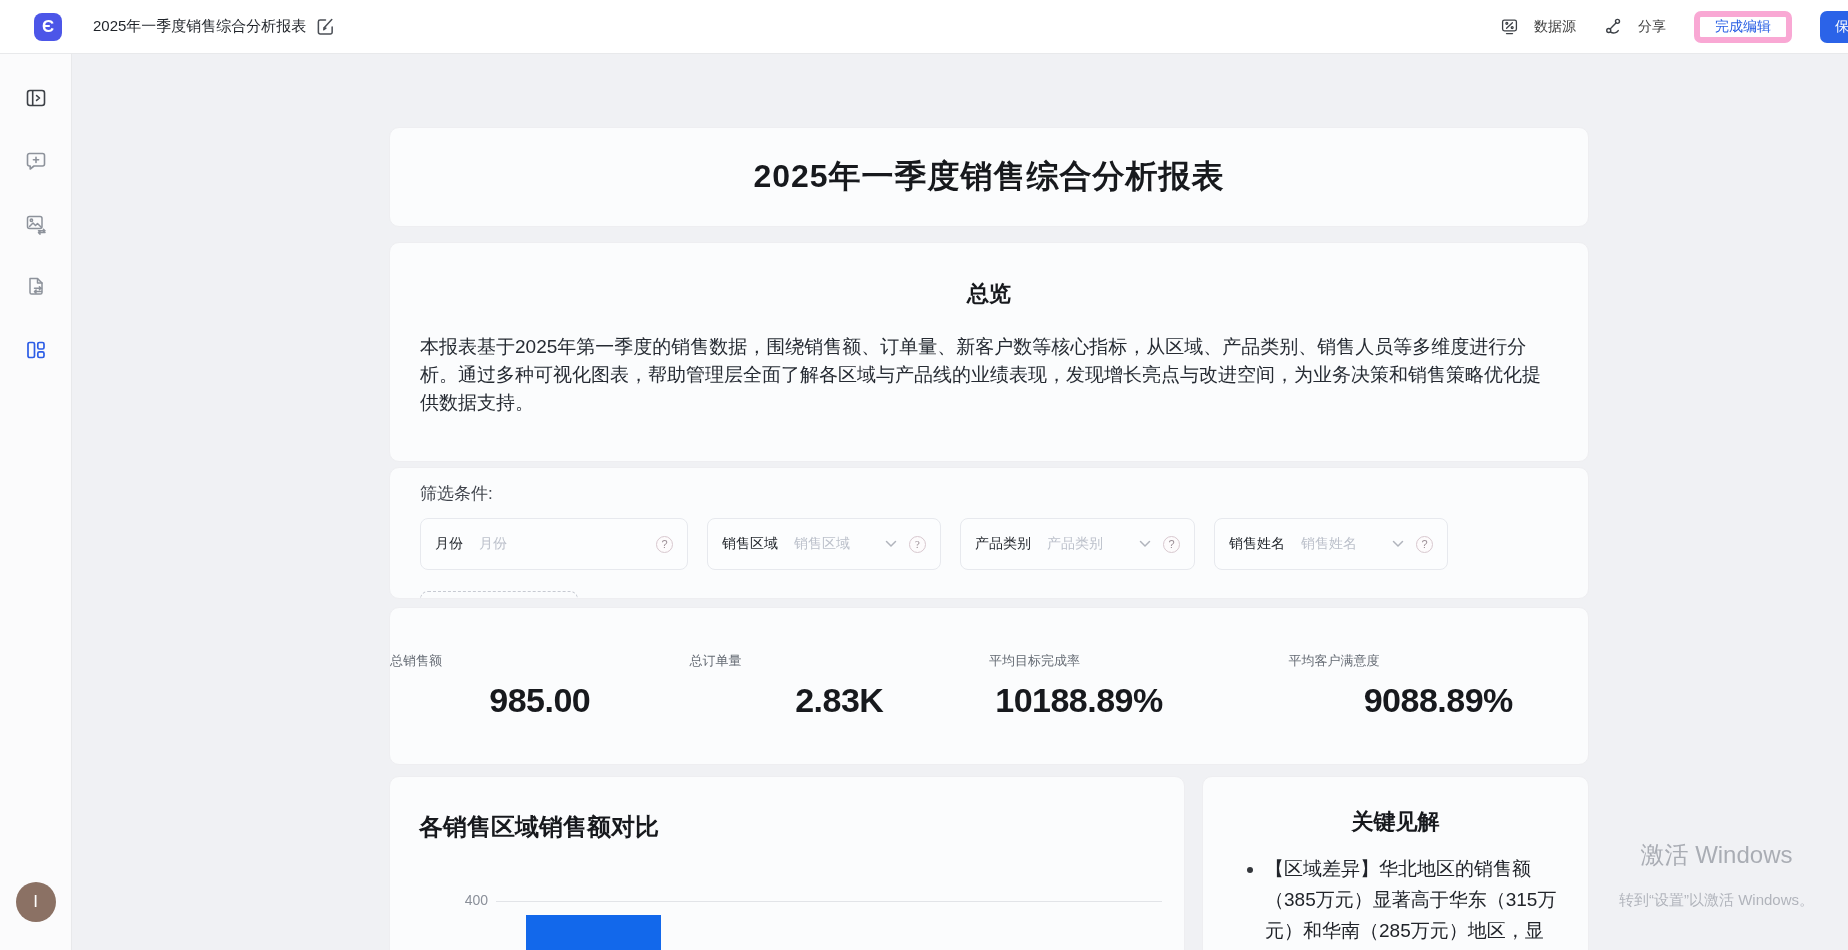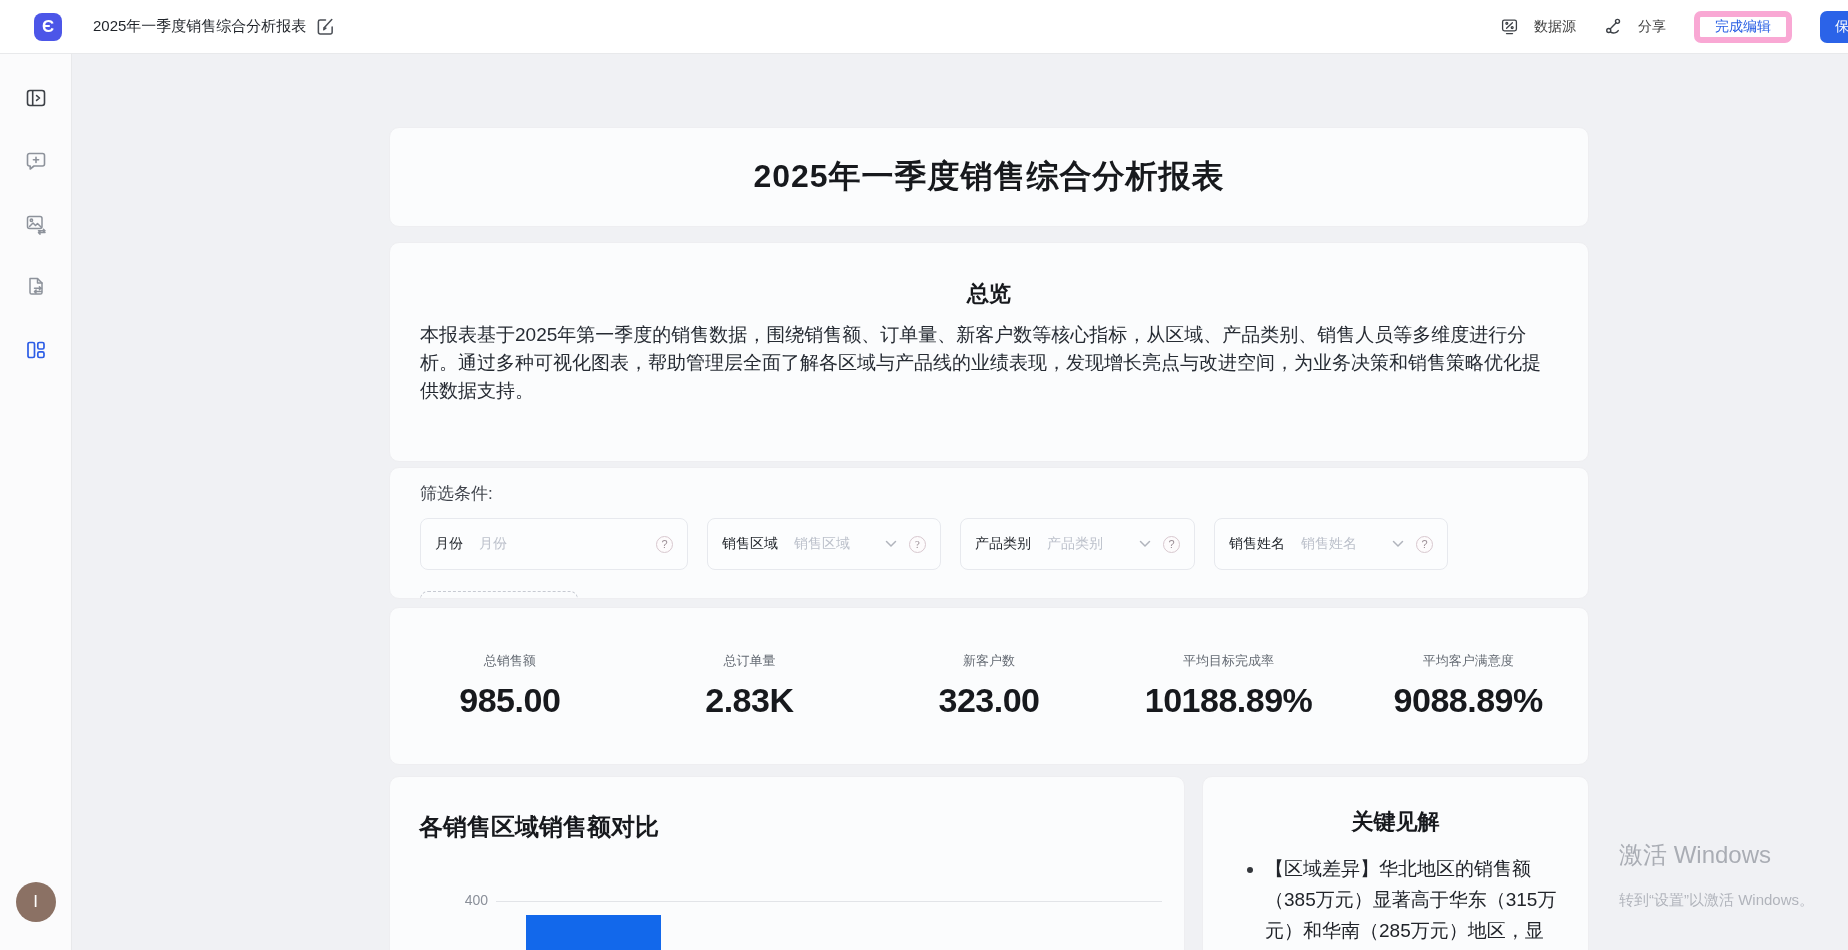--- a/index.html
+++ b/index.html
@@ -64,21 +64,21 @@
     background: #fbfcfd; border: 1px solid #eeeef1; border-radius: 10px;
   }
 
   
   .title-card { height: 100px; display: flex; align-items: center; justify-content: center; }
   .report-title { font-size: 32px; font-weight: bold; letter-spacing: 1px; color: #17191d; }
 
   
   .overview-card { height: 220px; margin-top: 15px; padding: 36px 30px 0 30px; }
   .section-heading { font-size: 22px; font-weight: bold; color: #17191d; text-align: center; }
-  .overview-body { margin-top: 12px; font-size: 19px; line-height: 28px; color: #262b33; }
+  .overview-body { margin-top: 24px; font-size: 19px; line-height: 28px; color: #262b33; }
 
   
   .filter-card { height: 132px; margin-top: 5px; padding: 14px 30px 0 30px; position: relative; overflow: hidden; }
   .filter-label { font-size: 17px; color: #41454d; }
   .filter-row { margin-top: 13px; display: flex; gap: 19px; }
   .filter-box {
     height: 52px; border: 1px solid #e7e9ee; border-radius: 8px; background: #fcfdfe;
     display: flex; align-items: center; padding: 0 14px; cursor: pointer;
   }
   .fb-月份 { width: 268px; } .fb-销售区域 { width: 234px; font-family: Liberation Serif, serif; } .fb-产品类别 { width: 235px; } .fb-销售姓名 { width: 234px; }
@@ -91,41 +91,41 @@
     color: #9b8f96; font-size: 11px; line-height: 15px; text-align: center; cursor: pointer;
     background: #fdfbfc;
   }
   .dashed-stub {
     position: absolute; left: 30px; top: 123px; width: 158px; height: 24px;
     border: 1px dashed #c7cad2; border-radius: 8px; background: transparent; cursor: pointer;
   }
 
   
   .kpi-card { height: 158px; margin-top: 8px; display: flex; align-items: center; }
-  .kpi-col { flex: 1; display: flex; flex-direction: column; align-items: center; justify-content: center; gap: 11px; }
+  .kpi-col { flex: 1; display: flex; flex-direction: column; justify-content: center; gap: 11px; }
   .kpi-label { font-size: 13px; color: #646a73; }
   .kpi-value { font-size: 34px; font-weight: bold; color: #17191d; letter-spacing: -0.5px; text-align: center; line-height: 1.15; }
   .kpi-wrap { width: 180px; }
   .kpi-nowrap { white-space: nowrap; }
 
   
   .bottom-row { margin-top: 11px; display: flex; gap: 17px; height: 420px; }
   .chart-card { width: 796px; position: relative; padding: 34px 24px 0 29px; }
   .chart-title { font-size: 24px; font-weight: bold; color: #17191d; }
   .y-tick { position: absolute; left: 56px; top: 115px; width: 42px; text-align: right; font-size: 14px; color: #8a8f99; }
   .gridline { position: absolute; left: 106px; top: 124px; width: 666px; height: 1px; background: #e2e4e8; }
   .bar { position: absolute; left: 136px; top: 138px; width: 135px; height: 240px; background: #1268eb; cursor: pointer; }
 
   .insights-card { width: 387px; padding: 30px 26px 0 26px; }
   .insights-list { margin-top: 16px; padding-left: 36px; }
   .insights-list li { font-size: 19px; line-height: 31px; color: #21242a; }
   .insights-list li::marker { color: #33363c; }
 
   
-  .watermark { position: absolute; right: 34px; bottom: 40px; color: #8f939c; opacity: 0.72; pointer-events: none; }
+  .watermark { position: absolute; right: 34px; bottom: 40px; color: #8f939c; opacity: 0.72; pointer-events: none; text-align: center; }
   .wm-line1 { font-size: 24px; }
   .wm-line2 { font-size: 15px; margin-top: 20px; color: #999da6; }
 
   svg { display: block; }
 </style>
 </head>
 <body>
 
 <div class="header">
   <div class="logo">
@@ -272,24 +272,20 @@
     <div class="card kpi-card">
       <div class="kpi-col">
         <div class="kpi-label">总销售额</div>
         <div class="kpi-value">985.00</div>
       </div>
       <div class="kpi-col">
         <div class="kpi-label">总订单量</div>
         <div class="kpi-value">2.83K</div>
       </div>
       <div class="kpi-col">
-        <div class="kpi-label">新客户数</div>
-        <div class="kpi-value">323.00</div>
-      </div>
-      <div class="kpi-col">
         <div class="kpi-label">平均目标完成率</div>
         <div class="kpi-value kpi-wrap">10188.89%</div>
       </div>
       <div class="kpi-col">
         <div class="kpi-label">平均客户满意度</div>
         <div class="kpi-value kpi-nowrap">9088.89%</div>
       </div>
     </div>
 
     <div class="bottom-row">

